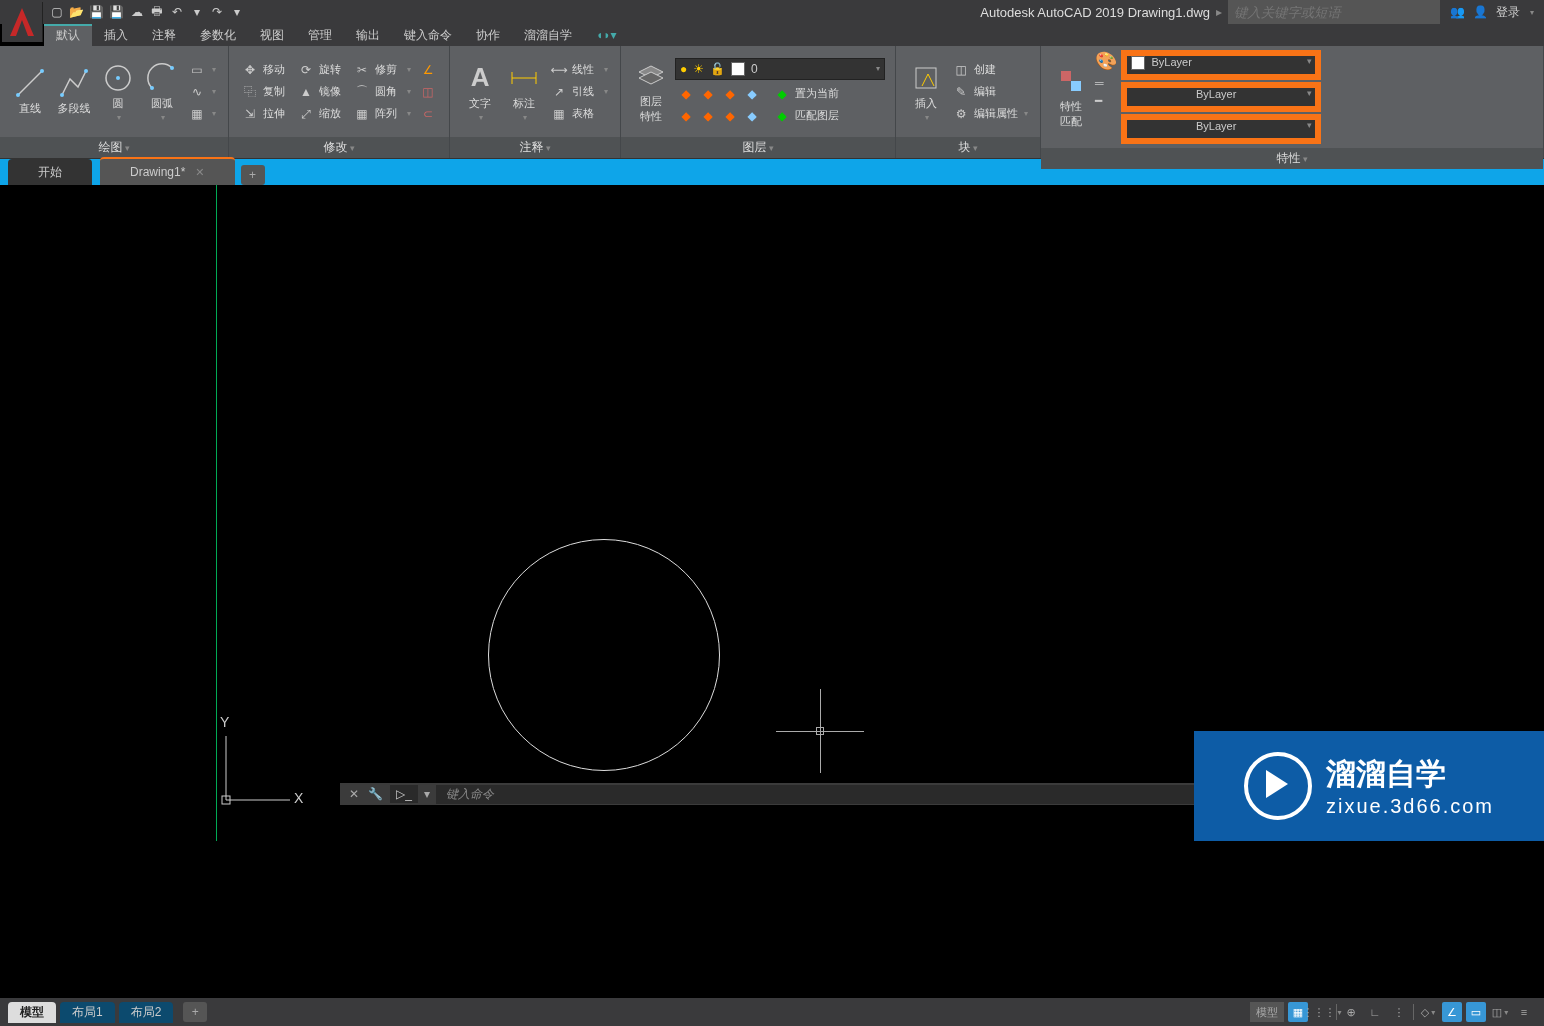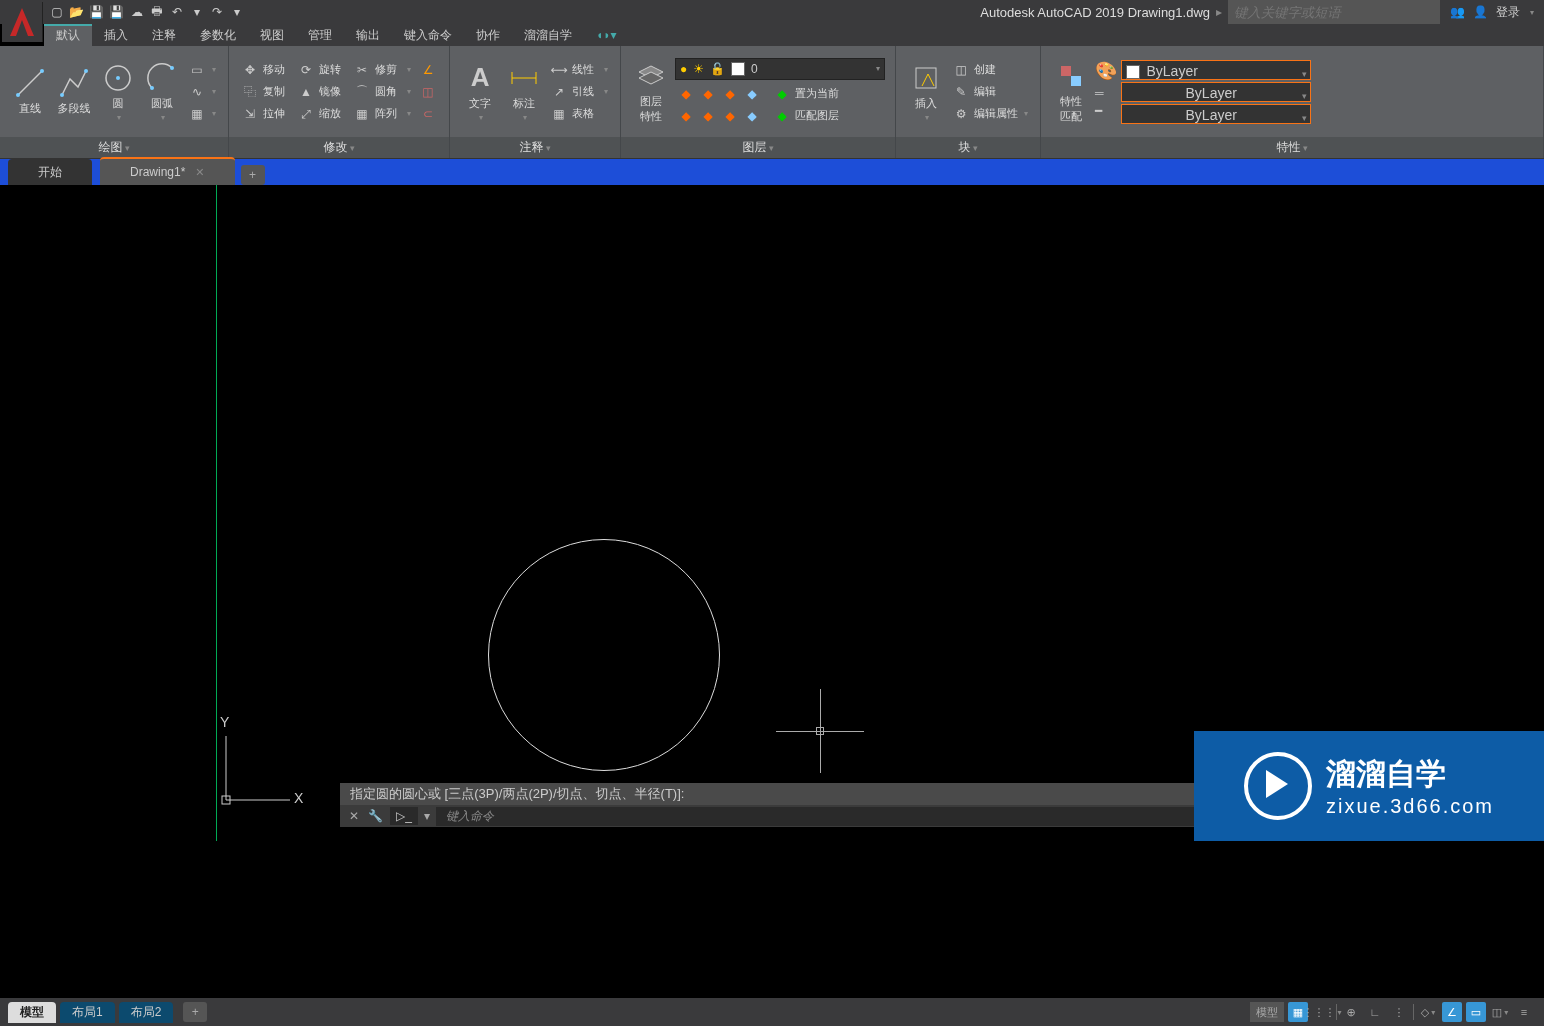--- a/index.html
+++ b/index.html
@@ -22,23 +22,23 @@
   .big-tool{display:flex;flex-direction:column;align-items:center;gap:2px;padding:2px;min-width:36px}
   .big-tool .ico{width:32px;height:32px;display:flex;align-items:center;justify-content:center}
   .big-tool .lbl{font-size:11px;color:#ddd}
   .small-row{display:flex;align-items:center;gap:4px;padding:1px 2px}
   .small-row .ico{width:18px;height:18px;display:flex;align-items:center;justify-content:center}
   .small-row .lbl{font-size:11px;color:#ddd;min-width:26px}
   .col{display:flex;flex-direction:column;gap:2px}
   .drop-arr{font-size:8px;color:#888;margin-left:2px}
   .layer-combo{width:200px;height:20px;background:#333;display:flex;align-items:center;gap:6px;padding:0 4px;border:1px solid #222}
   .swatch{width:12px;height:12px;background:#fff;border:1px solid #666}
-  .prop-combo{width:180px;height:18px;background:#333;display:flex;align-items:flex-end;padding:0 4px;border:1px solid #f97316;font-size:14px;gap:6px}
+  .prop-combo{width:180px;height:18px;background:#333;display:flex;align-items:flex-start;padding:0 4px;border:6px solid #f97316;font-size:11px;gap:6px}
   .prop-combo::after{content:"▾";margin-left:auto;font-size:9px;color:#888}
-  .file-tabs{height:26px;background:#1d4ed8;display:flex;align-items:flex-end}
+  .file-tabs{height:26px;background:#0ea5e9;display:flex;align-items:flex-end}
   .file-tab{height:22px;background:#333;padding:2px 30px;border-top-left-radius:4px;border-top-right-radius:4px;margin-left:8px;font-size:12px;color:#ccc;display:flex;align-items:center;gap:10px}
   .file-tab.active{background:#555;border-top:2px solid #f97316}
   .file-tab .close{color:#888;font-size:11px}
   .add-tab{width:24px;height:20px;background:#555;border-radius:3px;margin-left:6px;text-align:center;color:#aaa;line-height:20px}
   .canvas{position:relative;height:656px;background:#000;overflow:hidden}
   .green-line{position:absolute;left:216px;top:0;bottom:0;width:1px;background:#0a5}
   .circle{position:absolute;left:488px;top:354px;width:230px;height:230px;border:1px solid #ddd;border-radius:50%}
   .cursor{position:absolute;left:776px;top:504px}
   .cursor .h{position:absolute;width:88px;height:1px;background:#aaa;top:42px;left:0}
   .cursor .v{position:absolute;height:84px;width:1px;background:#aaa;left:44px;top:0}
@@ -418,21 +418,20 @@
     <svg width="80" height="80">
         <line x1="8" y1="72" x2="8" y2="8" stroke="#ccc"></line>
         <line x1="8" y1="72" x2="72" y2="72" stroke="#ccc"></line>
         <rect x="4" y="68" width="8" height="8" fill="none" stroke="#ccc"></rect>
       </svg>
     <div class="ucs-label" style="left:2px;top:-14px">Y</div>
     <div class="ucs-label" style="left:76px;top:62px">X</div>
   </div>
 
   <div class="cmd-area">
-    <div class="cmd-history">指定圆的圆心或 [三点(3P)/两点(2P)/切点、切点、半径(T)]:</div>
     <div class="cmd-line">
       <span class="cmd-x">✕</span>
       <span class="cmd-x">🔧</span>
       <span style="background:#2a2a2a;padding:2px 6px">▷_</span>
       <span style="color:#aaa">▾</span>
       <div class="cmd-prompt">键入命令</div>
     </div>
   </div>
   <div class="expand-arrow">▲</div>
 

